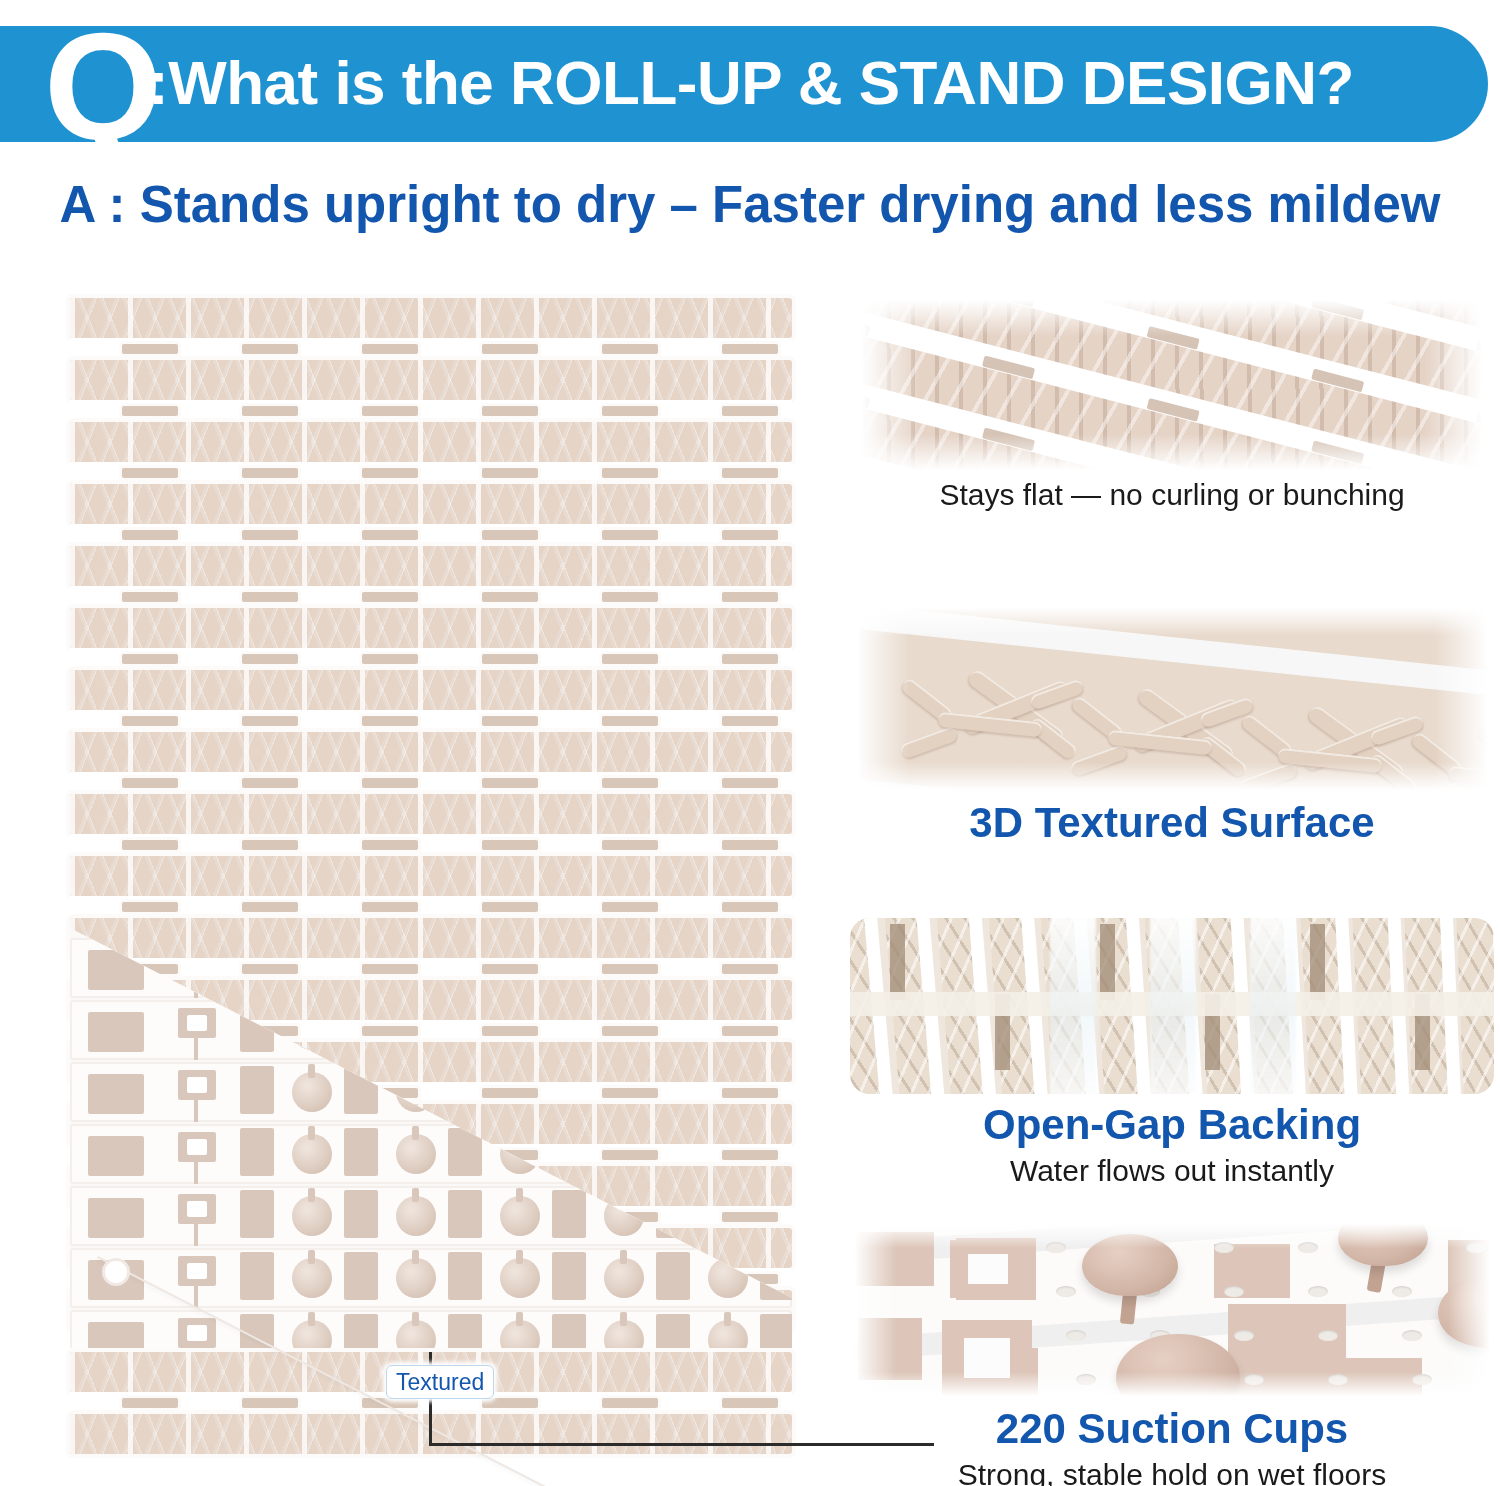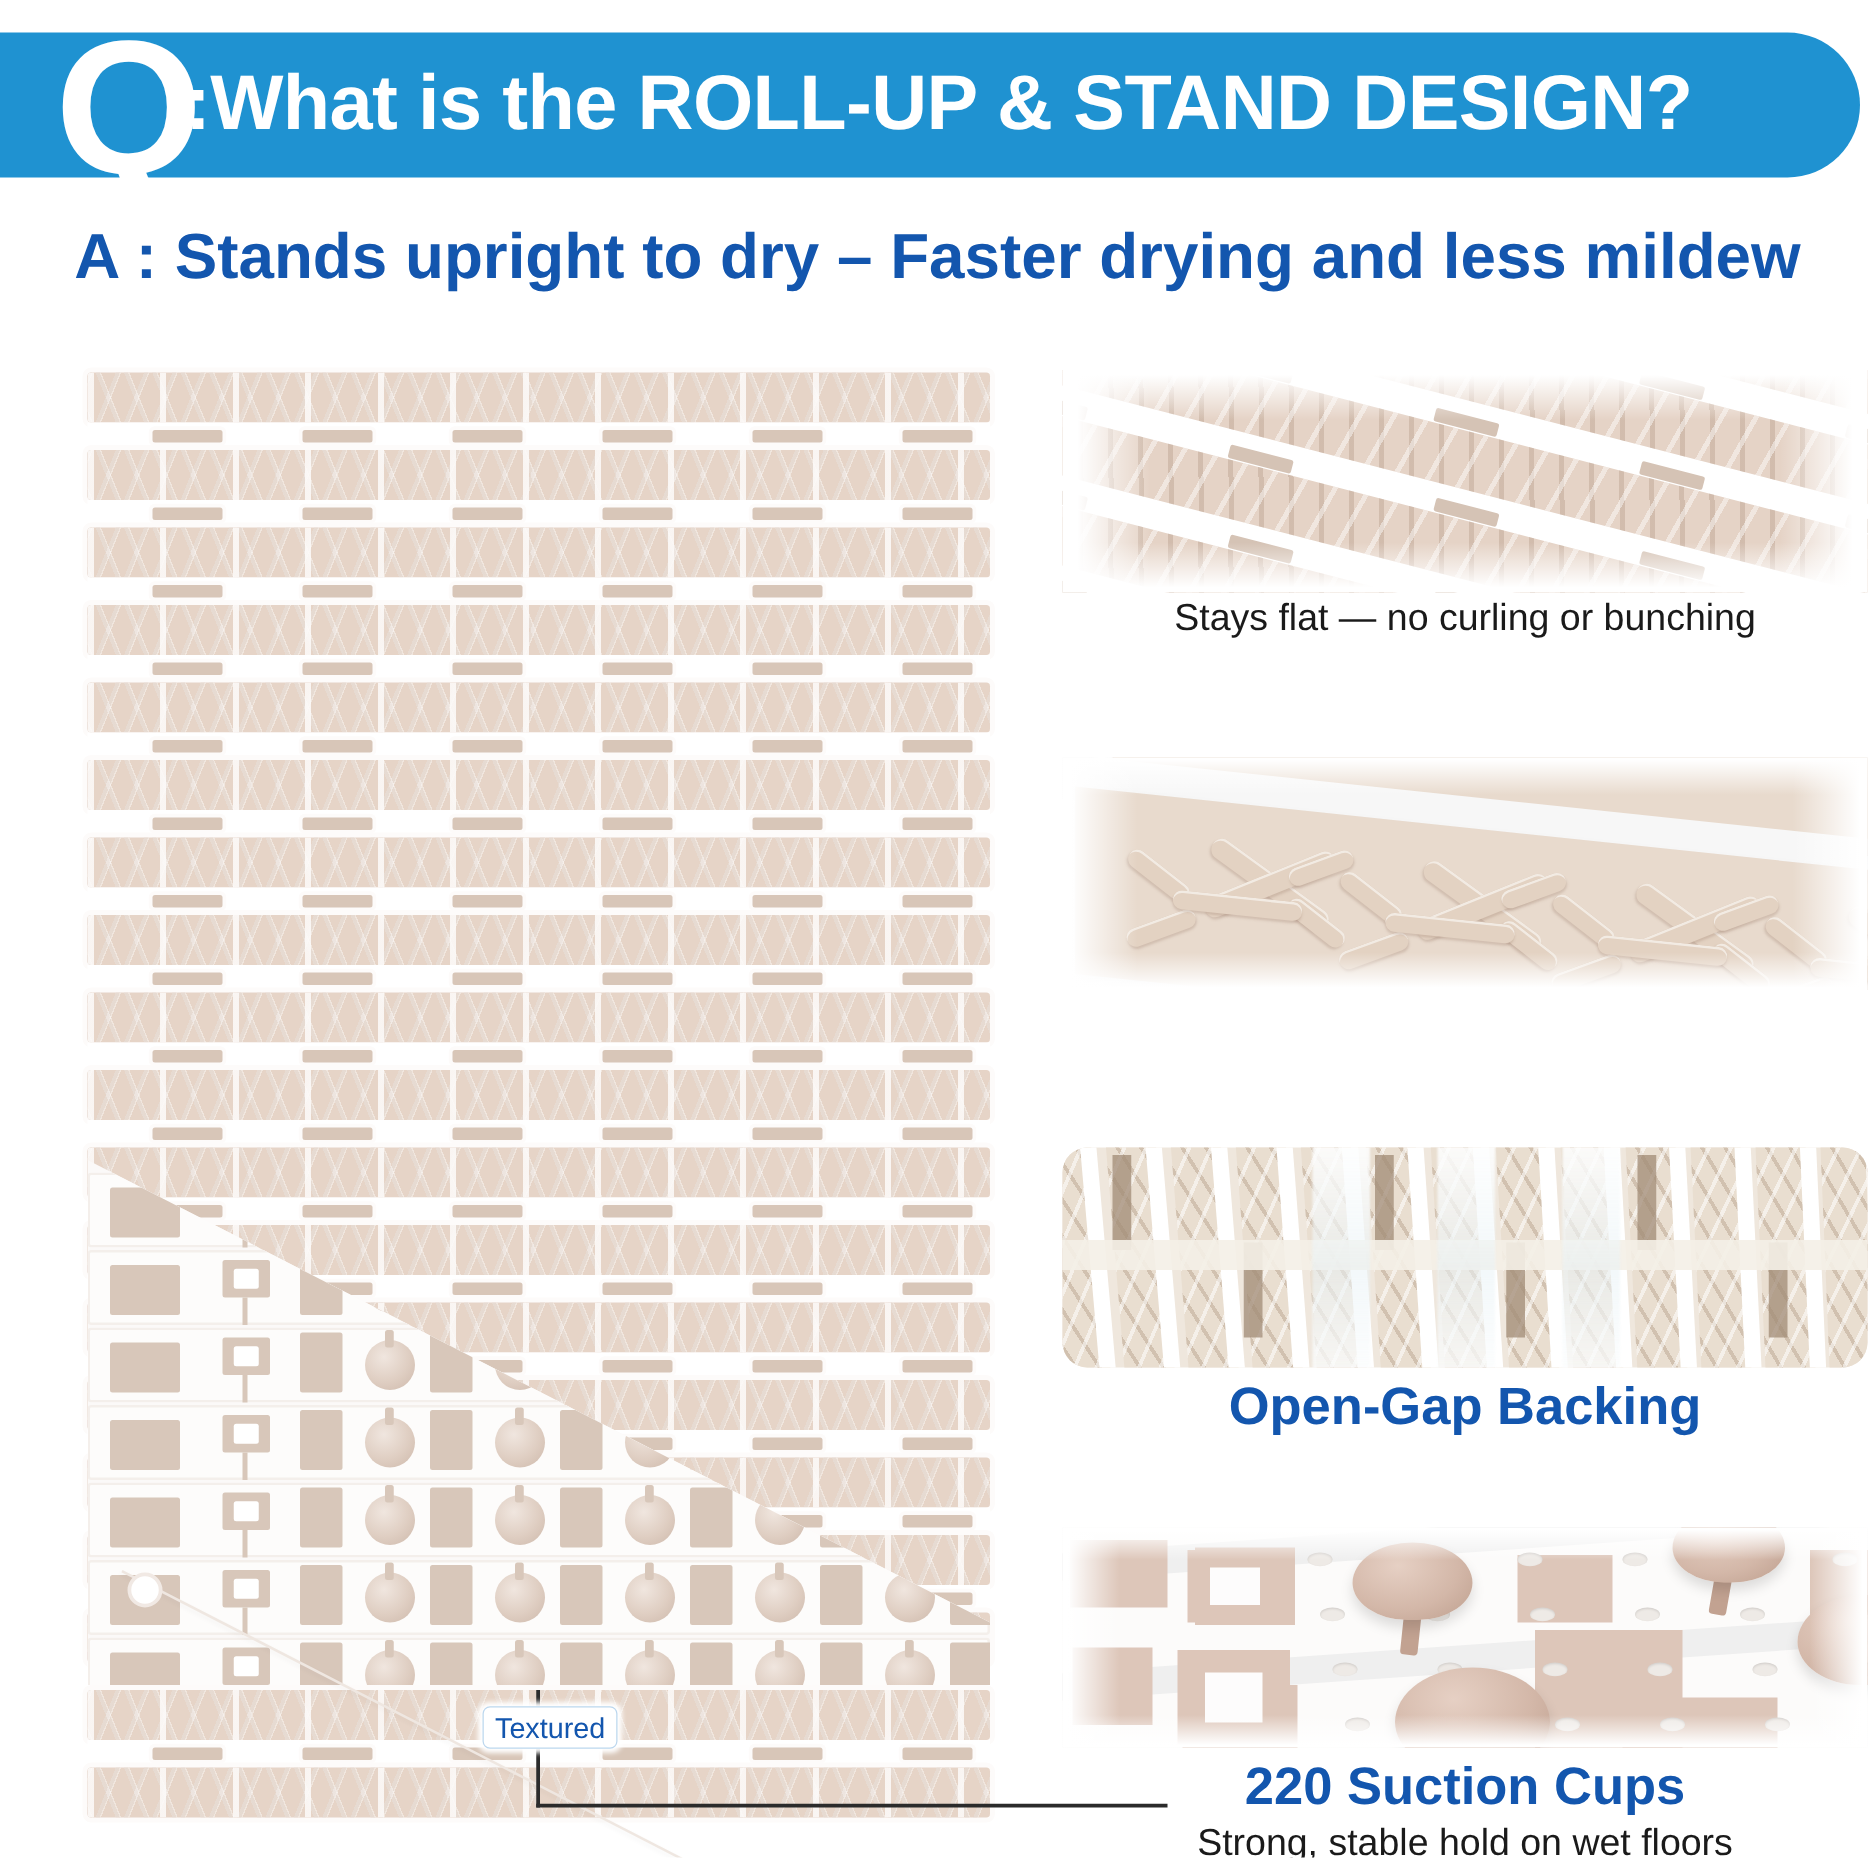--- a/index.html
+++ b/index.html
@@ -661,20 +661,21 @@
       <div class="rib" style="left:520px;top:117px;width:54px;height:15px;transform:rotate(-20deg)"></div>
       <div class="rib" style="left:516px;top:161px;width:54px;height:15px;transform:rotate(38deg)"></div>
       <div class="rib" style="left:428px;top:147px;width:104px;height:15px;transform:rotate(6deg)"></div>
       <div class="rib" style="left:620px;top:147px;width:112px;height:17px;transform:rotate(36deg)"></div>
       <div class="rib" style="left:620px;top:147px;width:112px;height:17px;transform:rotate(-22deg)"></div>
       <div class="rib" style="left:558px;top:141px;width:58px;height:15px;transform:rotate(38deg)"></div>
       <div class="rib" style="left:560px;top:183px;width:58px;height:15px;transform:rotate(-20deg)"></div>
       <div class="rib" style="left:598px;top:165px;width:104px;height:15px;transform:rotate(6deg)"></div>
     <div class="fade"></div>
   </div>
+  <div class="f-title">3D Textured Surface</div>
 </div>
 
 <div class="panel" style="top:918px">
   <div class="figure fig-drain" id="fig3">
       <div class="col" style="left:-18px;width:40px;transform:rotate(-5deg)">
         <span class="tan"></span>
       </div>
       <div class="slot" style="left:22px;top:-10px;width:13px;height:200px;transform:rotate(-5deg)"></div>
       <div class="col" style="left:34px;width:40px;transform:rotate(-4.78deg)">
         <span class="tan"></span>
@@ -729,20 +730,21 @@
       <div class="dark" style="left:250px;top:6px;width:15px;height:76px"></div>
       <div class="dark" style="left:355px;top:76px;width:15px;height:76px"></div>
       <div class="dark" style="left:460px;top:6px;width:15px;height:76px"></div>
       <div class="dark" style="left:565px;top:76px;width:15px;height:76px"></div>
       <div class="xband" style="top:74px"></div>
       <div class="water" style="left:200px"></div>
       <div class="water" style="left:300px"></div>
       <div class="water" style="left:400px"></div>
     </div>
   <div class="f-title">Open-Gap Backing</div>
+  <div class="f-sub">Water flows out instantly</div>
 </div>
 
 <div class="panel" style="top:1222px">
   <div class="figure fig-cups" id="fig4">
       <div class="band" style="top:22px;transform:rotate(-4deg)"></div>
       <div class="band" style="top:118px;transform:rotate(-4deg)"></div>
       <div class="plate" style="left:6px;top:10px;width:78px;height:54px"></div>
       <div class="plate" style="left:8px;top:96px;width:64px;height:62px"></div>
       <div class="plate" style="left:106px;top:16px;width:80px;height:62px"></div>
       <div class="plate" style="left:96px;top:126px;width:92px;height:66px"></div>

